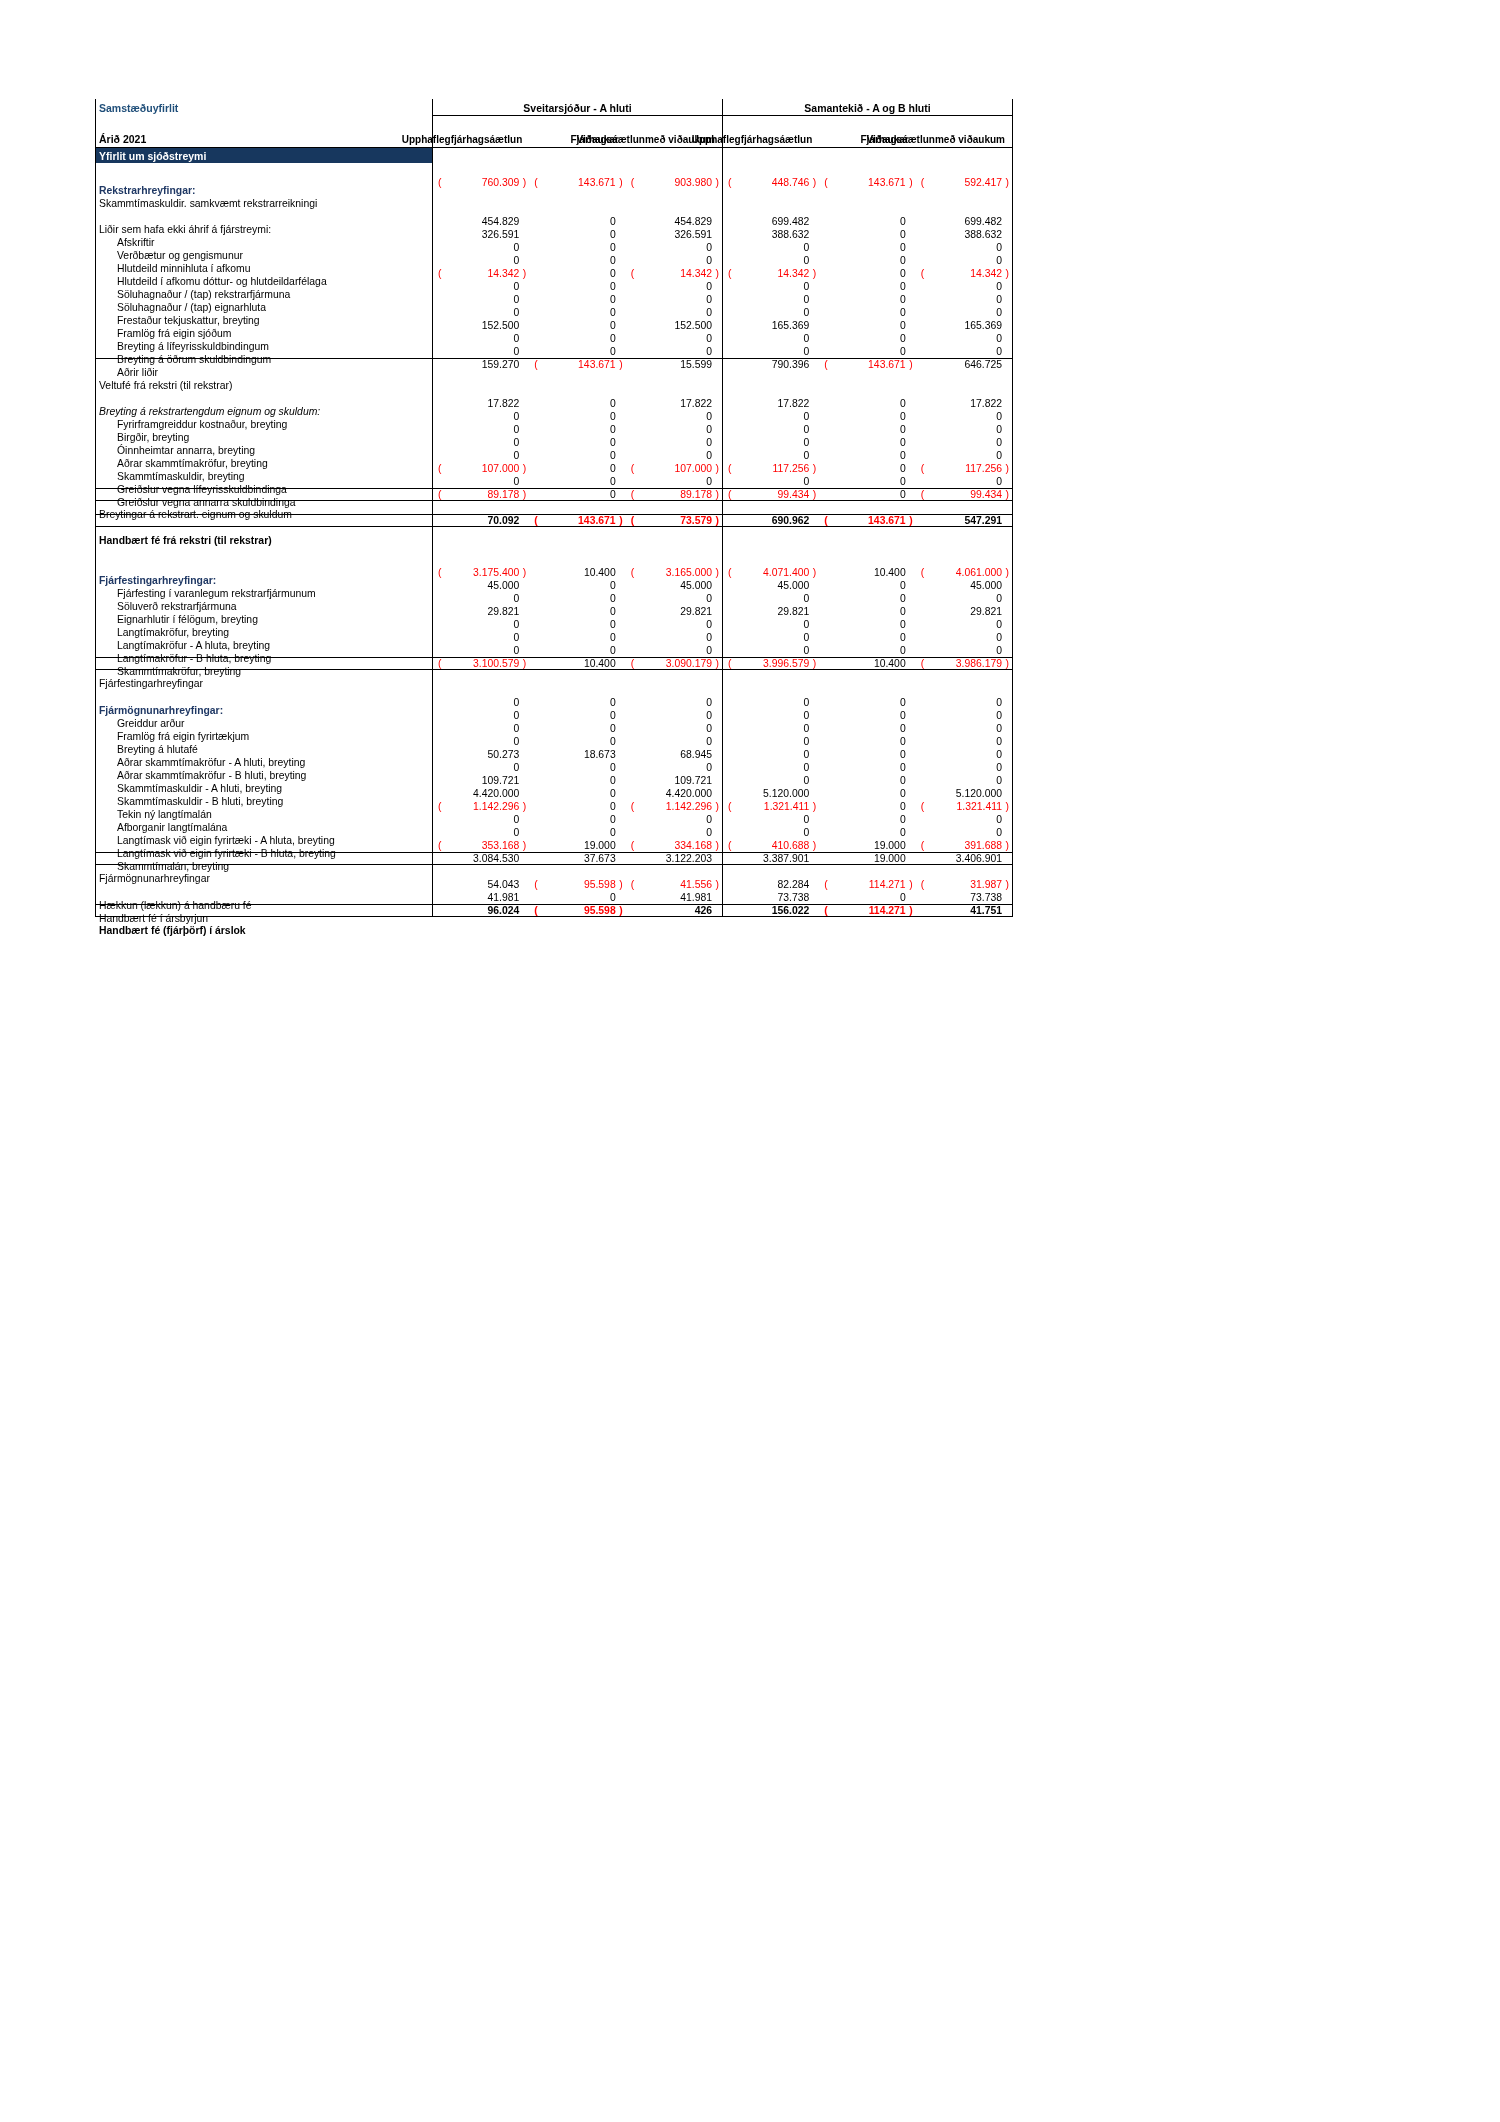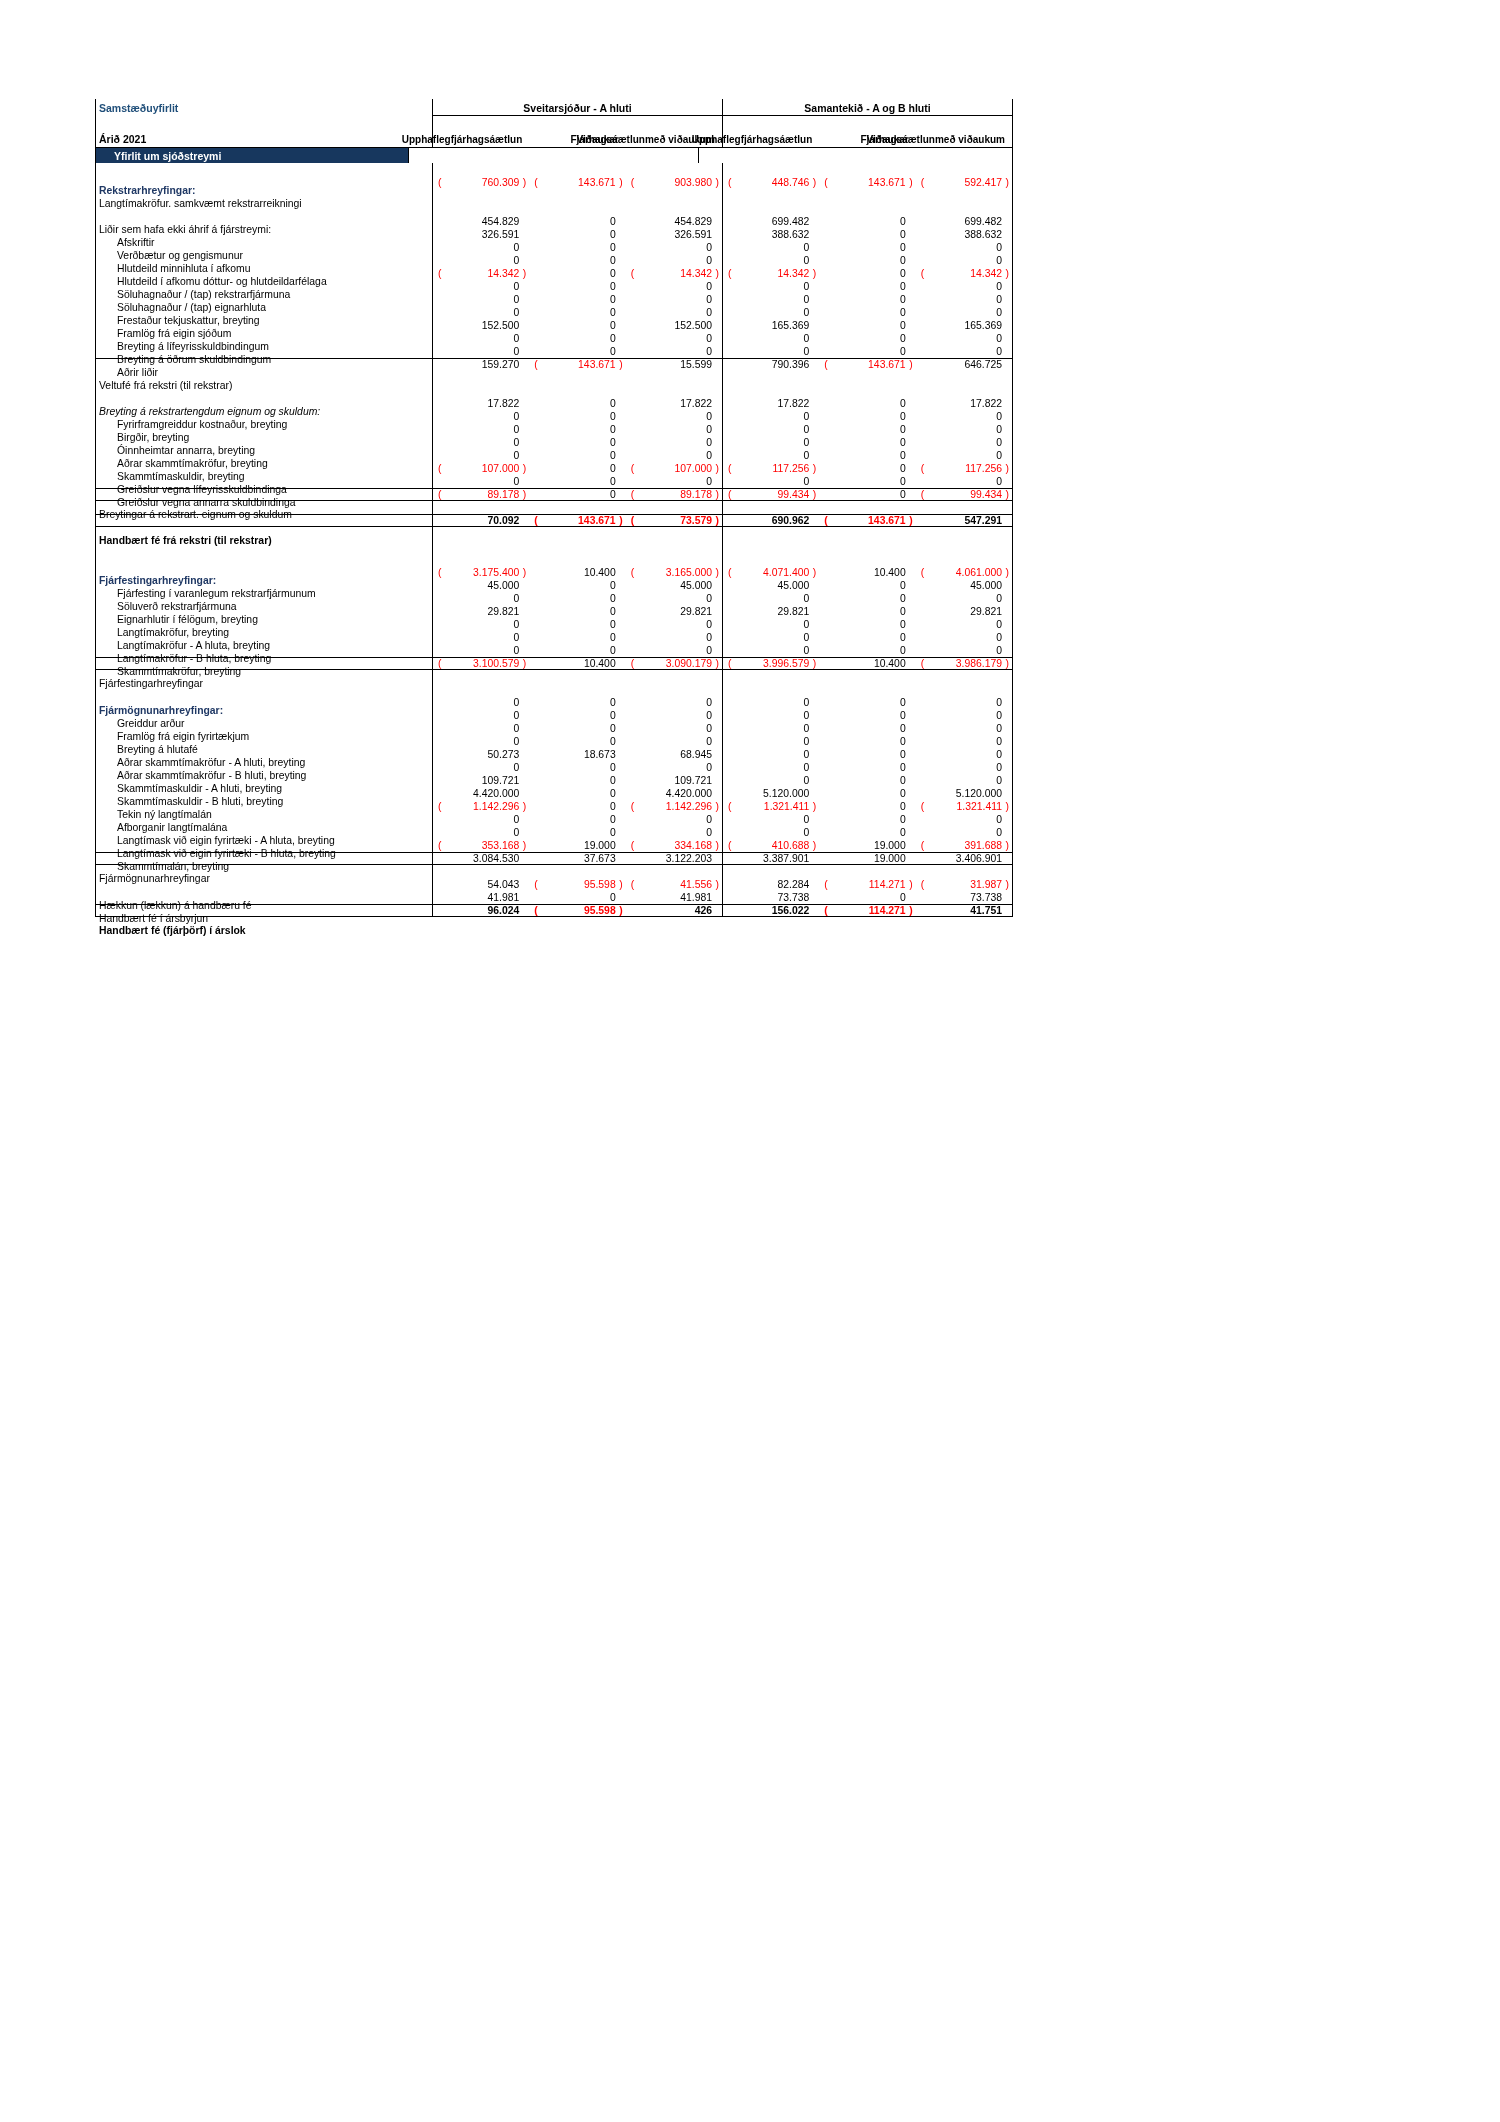--- a/index.html
+++ b/index.html
@@ -39,21 +39,21 @@
     width: 33.333%;
     display: flex; flex-direction: row; justify-content: flex-end; align-items: flex-end;
     text-align: right; font-weight: bold; font-size: 10px; line-height: 11px;
     padding: 0 7px 2px 0; white-space: nowrap;
   }
 
   .secrow { display: flex; height: 16px; border-top: 1px solid var(--border, #000); }
   .navybar {
     background: var(--bar-bg, #17375E); color: var(--bar-text, #fff);
     font-weight: bold; font-size: 10.5px; line-height: 16px;
-    width: 312px; padding-left: 18px;
+    width: 336px; padding-left: 3px;
   }
   .secrow .fill { width: 290px; border-left: 1px solid var(--border, #000); }
 
   .row { display: flex; height: 13px; align-items: center; font-size: 10.4px; }
   .row.bt { border-top: 1px solid var(--border, #000); }
   .row.bb { border-bottom: 1px solid var(--border, #000); }
   .row.bold { font-weight: bold; }
 
   .cell-label { width: 336px; height: 100%; display: flex; align-items: flex-end; padding-left: 3px; overflow: hidden; margin-top: 40px; }
   .cell-label.indent { padding-left: 21px; }
@@ -141,21 +141,21 @@
             <div class="cell-num"></div>
           </div>
           <div class="vals">
             <div class="cell-num"></div>
             <div class="cell-num"></div>
             <div class="cell-num"></div>
           </div>
         </div>
         <div class="row">
           <div class="cell-label">
-            <span class="lbl">Langtímakröfur. samkvæmt rekstrarreikningi</span>
+            <span class="lbl">Skammtímaskuldir. samkvæmt rekstrarreikningi</span>
             <span class="leader"></span>
           </div>
           <div class="vals">
             <div class="cell-num neg">
               <span class="op">(</span>
               <span class="n">760.309</span>
               <span class="cp">)</span>
             </div>
             <div class="cell-num neg">
               <span class="op">(</span>

